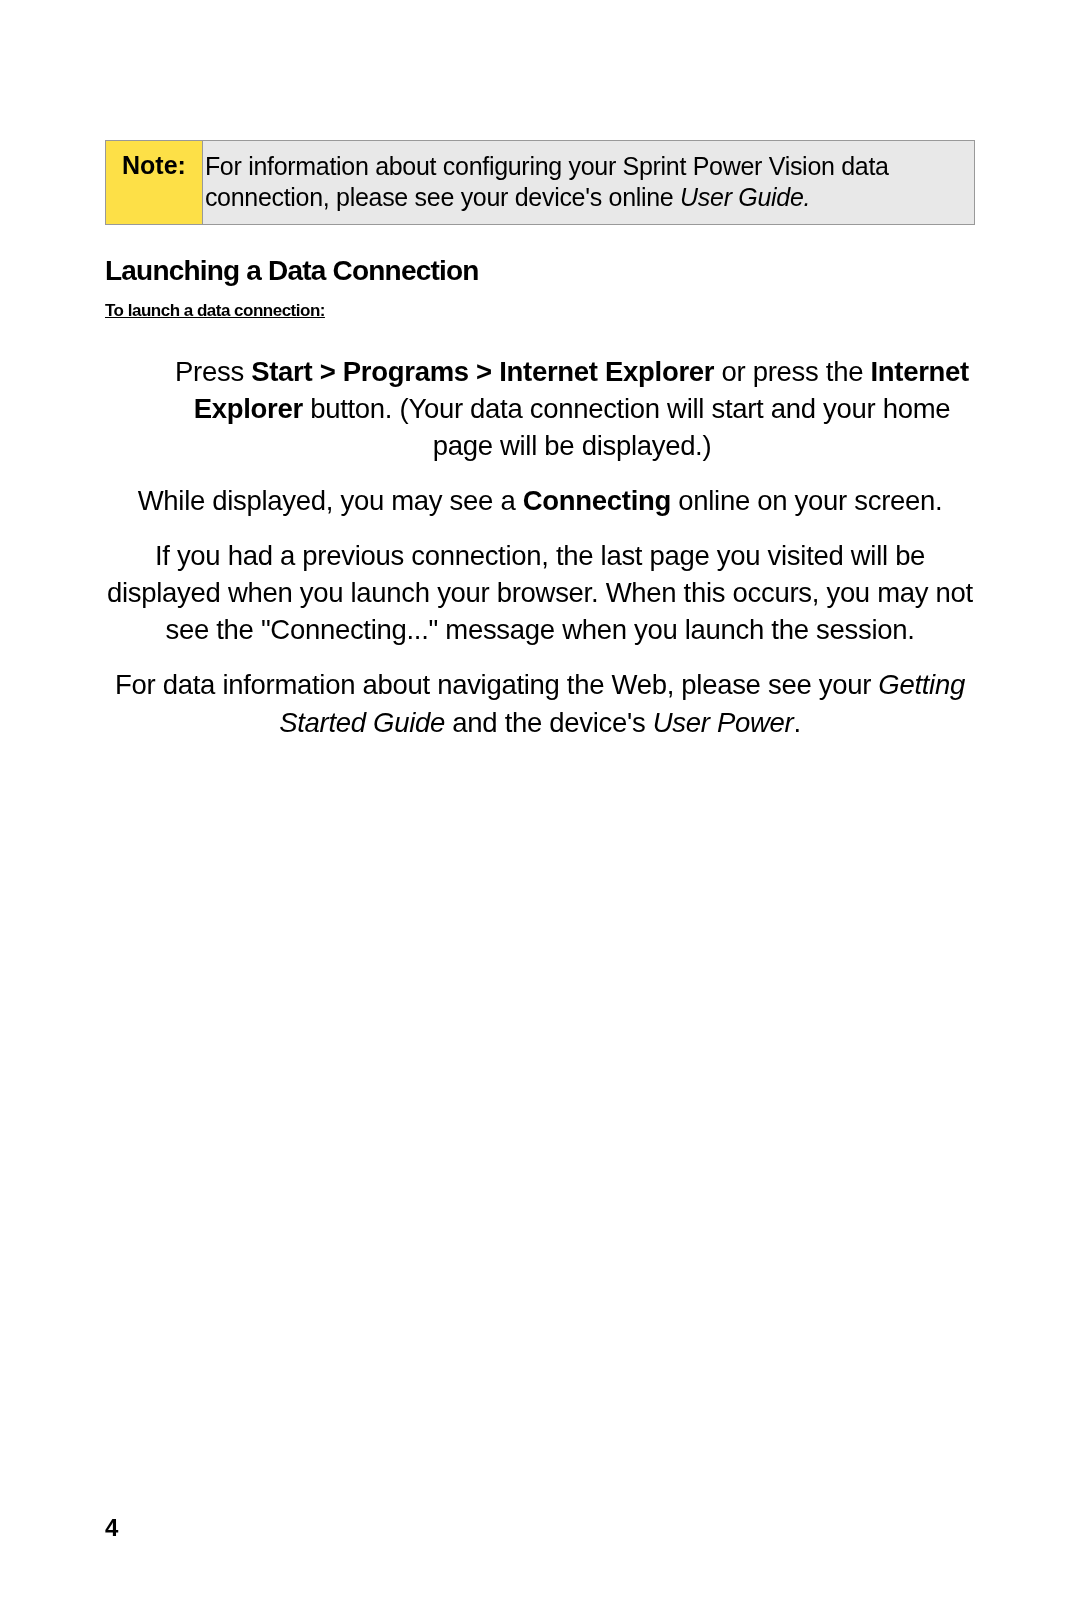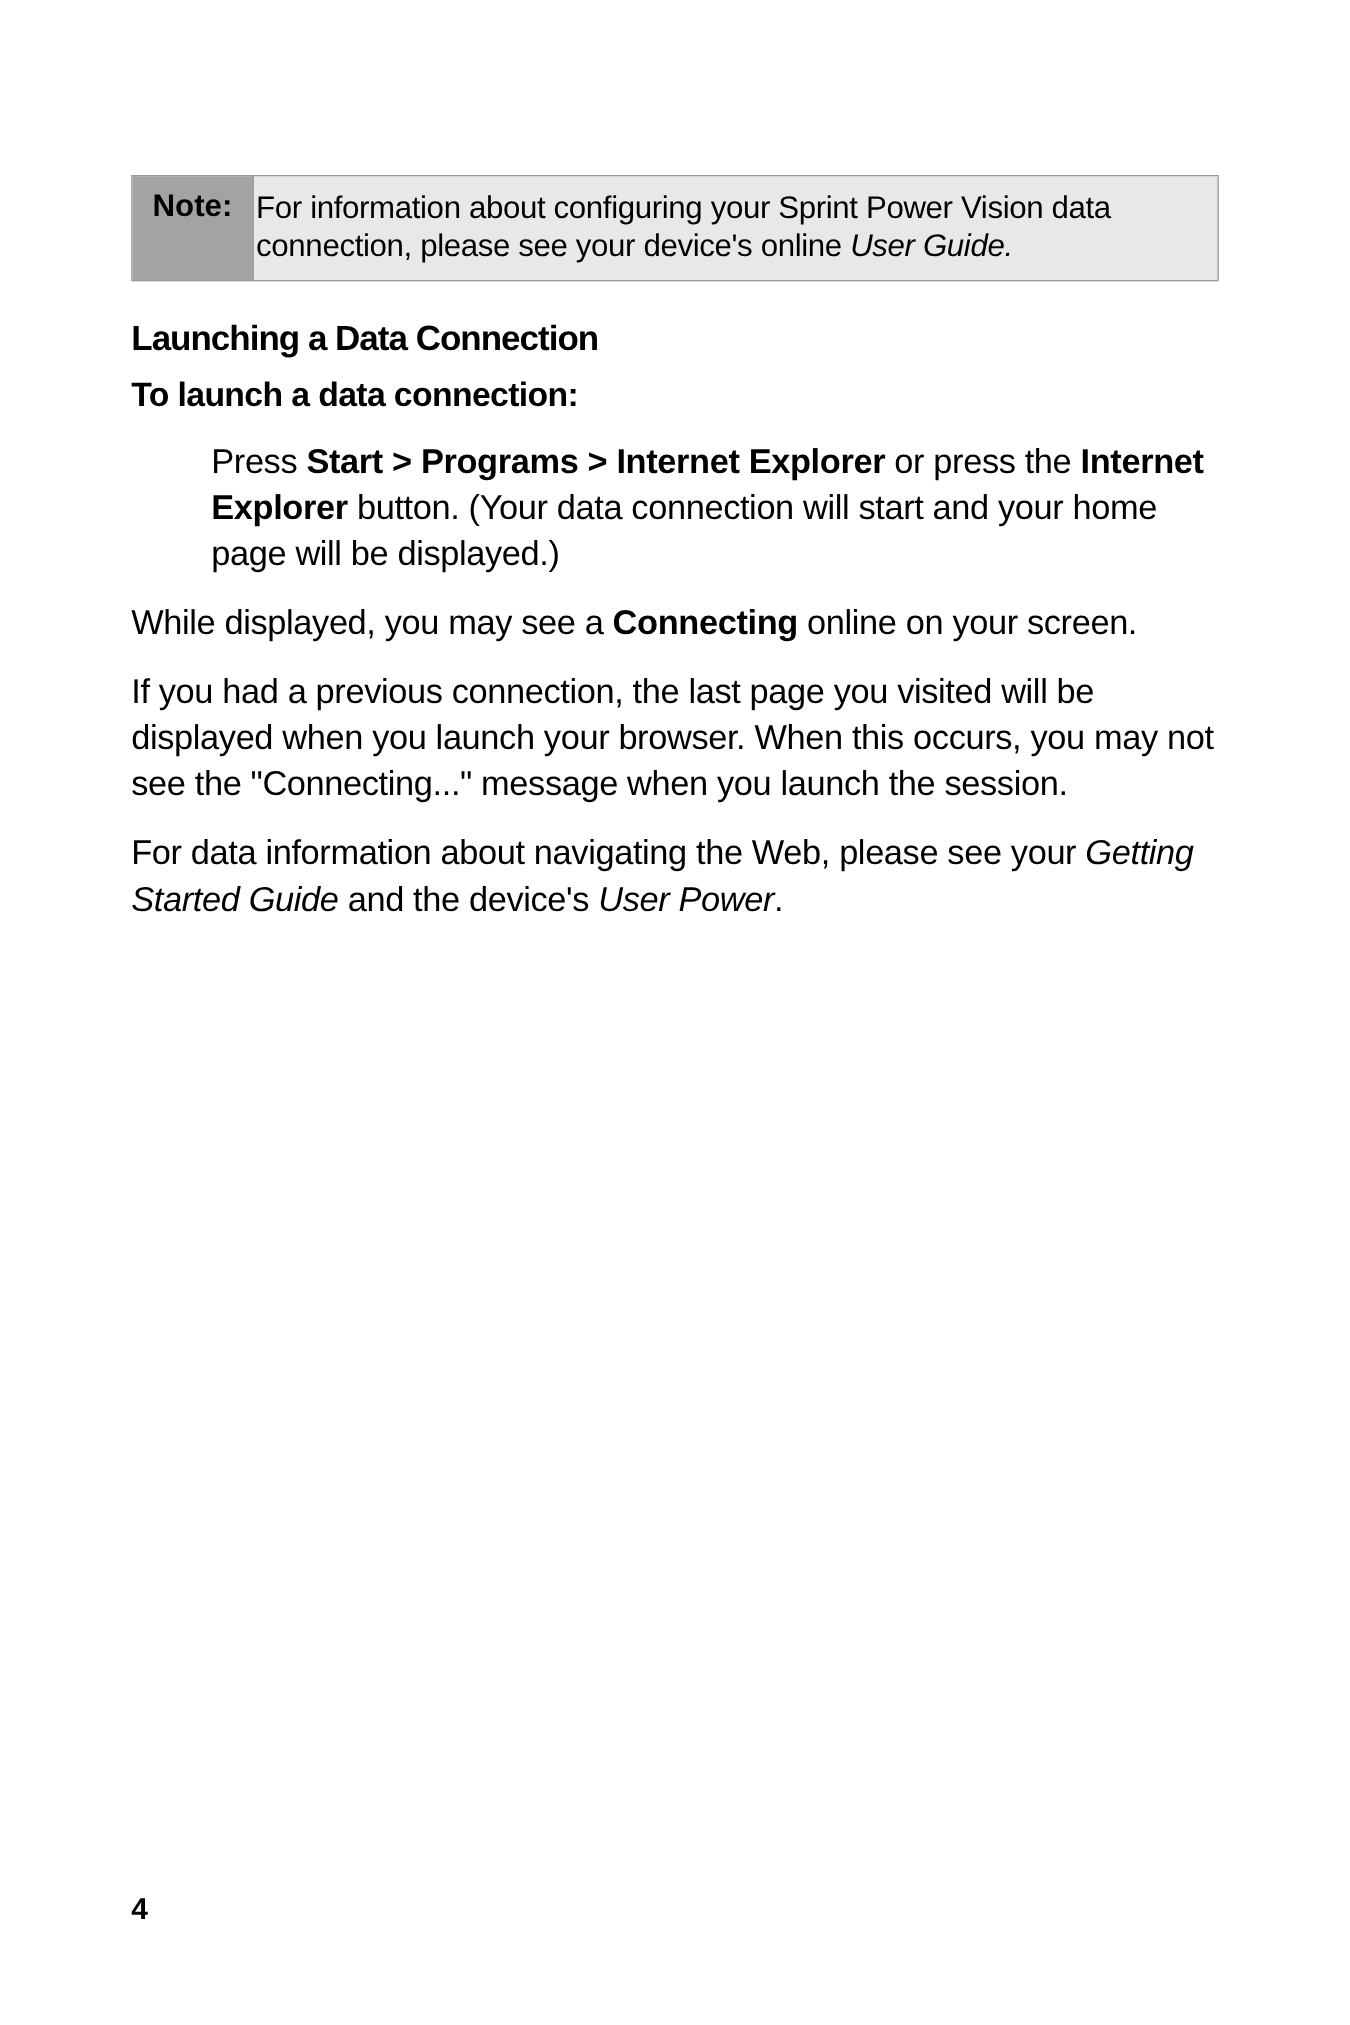--- a/index.html
+++ b/index.html
@@ -16,21 +16,21 @@
       position: relative;
       padding: 140px 105px 80px 105px;
     }
     .note-box {
       display: flex;
       border: 1px solid #999;
       background: #e8e8e8;
       margin-bottom: 30px;
     }
     .note-label {
-      background: #a3a3a3;
+      background: #fde047;
       padding: 10px 16px 10px 16px;
       font-weight: bold;
       font-size: 25px;
       border-right: 1px solid #999;
       flex-shrink: 0;
     }
     .note-body {
       padding: 10px 18px 10px 2px;
       font-size: 25px;
       line-height: 1.25;
@@ -40,33 +40,35 @@
       font-style: italic;
     }
     h1.section-heading {
       font-size: 28px;
       font-weight: 700;
       letter-spacing: -0.8px;
       margin: 28px 0 14px 0;
     }
     .subheading {
       font-weight: 700;
-      font-size: 27px;
+      font-size: 17px;
       letter-spacing: -0.5px;
-      margin-bottom: 18px;
+      margin-bottom: 32px;
+      text-decoration: underline;
     }
     .indent-block {
       margin-left: 64px;
       margin-bottom: 22px;
     }
     .body-text {
       font-size: 27.5px;
       line-height: 1.35;
       margin-bottom: 18px;
       letter-spacing: -0.3px;
+      text-align: center;
     }
     .bold {
       font-weight: 700;
     }
     .italic {
       font-style: italic;
     }
     .page-number {
       position: absolute;
       bottom: 78px;

